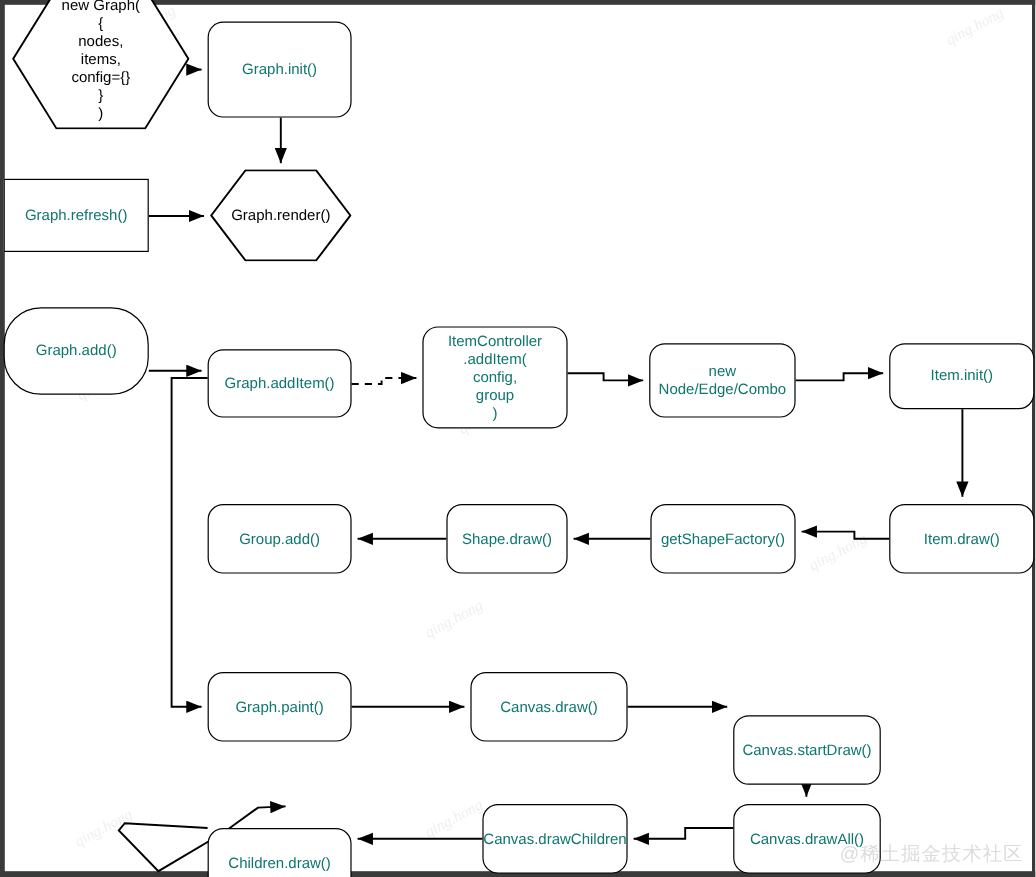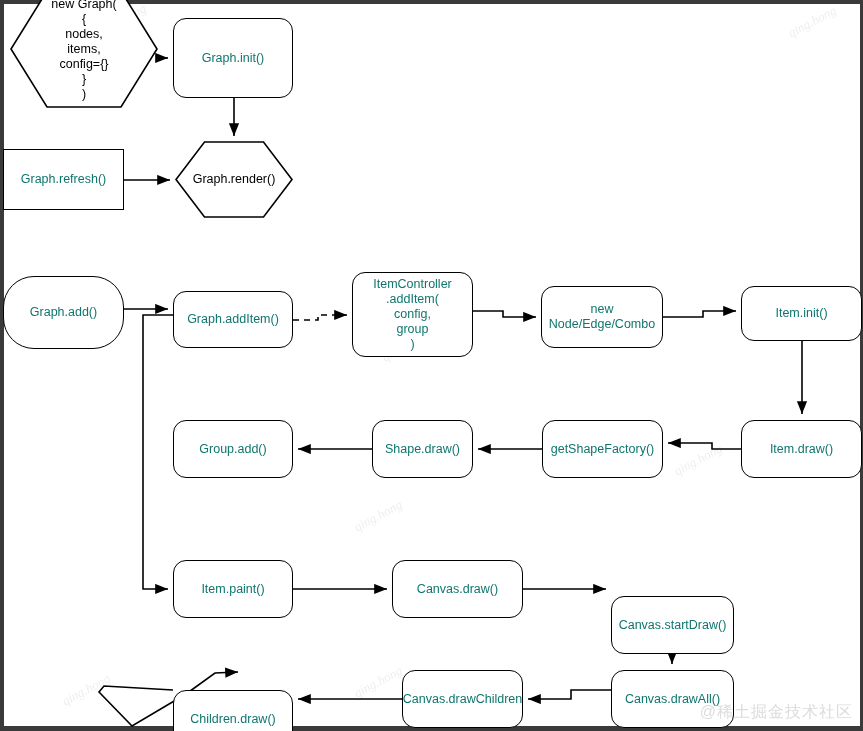--- a/index.html
+++ b/index.html
@@ -175,35 +175,35 @@
 nodes,
 items,
 config={}
 }
 )</div></div>
       <div class="node rounded" style="left: 173px; top: 18px; width: 120px; height: 80px;"><span>Graph.init()</span></div>
       <div class="node sharp" style="left: 3px; top: 149px; width: 121px; height: 61px;"><span>Graph.refresh()</span></div>
       <div class="hexnode" style="left: 175px; top: 141px; width: 118px; height: 77px;"><svg class="hexsvg" viewBox="0 0 118 77" preserveAspectRatio="none">
           <polygon points="29.5,1 88.5,1 117,38.5 88.5,76 29.5,76 1,38.5" fill="#ffffff" stroke="#000000" stroke-width="1.6"></polygon>
         </svg><div class="hexlabel">Graph.render()</div></div>
-      <div class="node rounded" style="left: 3px; top: 276px; width: 121px; height: 73px; border-radius: 31px;"><span>Graph.add()</span></div>
+      <div class="node rounded" style="left: 3px; top: 256px; width: 121px; height: 73px; border-radius: 31px;"><span>Graph.add()</span></div>
       <div class="node rounded" style="left: 173px; top: 291px; width: 120px; height: 57px;"><span>Graph.addItem()</span></div>
       <div class="node rounded" style="left: 352px; top: 272px; width: 121px; height: 85px;"><span>ItemController
 .addItem(
 config,
 group
 )</span></div>
       <div class="node rounded" style="left: 541px; top: 286px; width: 122px; height: 62px;"><span>new
 Node/Edge/Combo</span></div>
       <div class="node rounded" style="left: 741px; top: 286px; width: 121px; height: 55px;"><span>Item.init()</span></div>
       <div class="node rounded" style="left: 741px; top: 420px; width: 121px; height: 58px;"><span>Item.draw()</span></div>
       <div class="node rounded" style="left: 542px; top: 420px; width: 121px; height: 58px;"><span>getShapeFactory()</span></div>
       <div class="node rounded" style="left: 372px; top: 420px; width: 101px; height: 58px;"><span>Shape.draw()</span></div>
       <div class="node rounded" style="left: 173px; top: 420px; width: 120px; height: 58px;"><span>Group.add()</span></div>
-      <div class="node rounded" style="left: 173px; top: 560px; width: 120px; height: 58px;"><span>Item.paint()</span></div>
+      <div class="node rounded" style="left: 173px; top: 560px; width: 120px; height: 58px;"><span>Graph.paint()</span></div>
       <div class="node rounded" style="left: 392px; top: 560px; width: 131px; height: 58px;"><span>Canvas.draw()</span></div>
       <div class="node rounded" style="left: 611px; top: 560px; width: 123px; height: 58px; margin-top: 36px;"><span>Canvas.startDraw()</span></div>
       <div class="node rounded" style="left: 611px; top: 670px; width: 123px; height: 58px;"><span>Canvas.drawAll()</span></div>
       <div class="node rounded" style="left: 402px; top: 670px; width: 121px; height: 58px;"><span>Canvas.drawChildren</span></div>
       <div class="node rounded" style="left: 173px; top: 670px; width: 120px; height: 58px; margin-top: 20px;"><span>Children.draw()</span></div>
     </div>
 
   <div class="wm-brand">@稀土掘金技术社区</div>
 </div>
 

